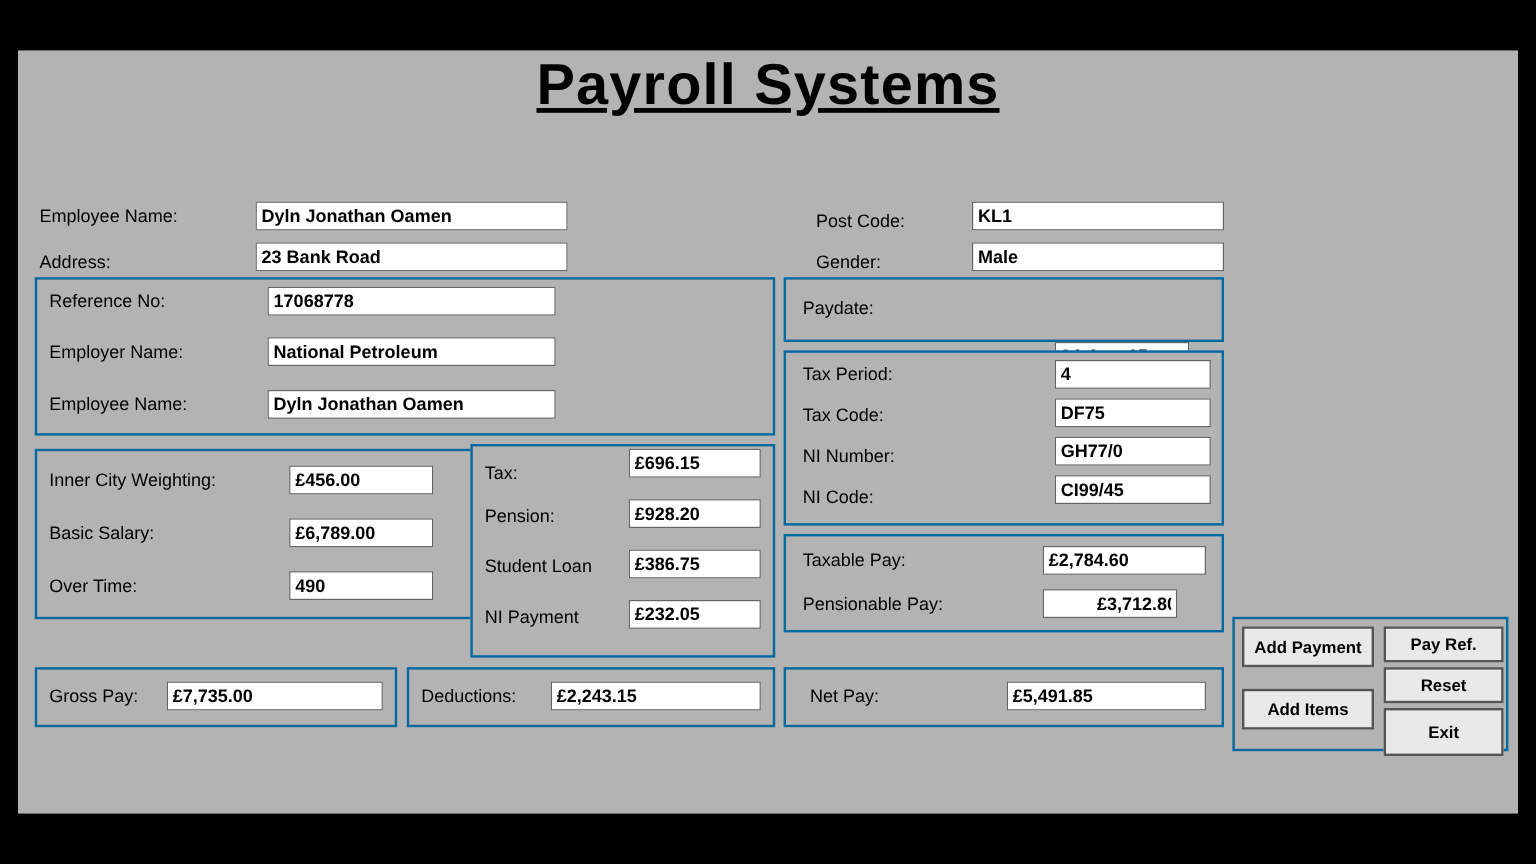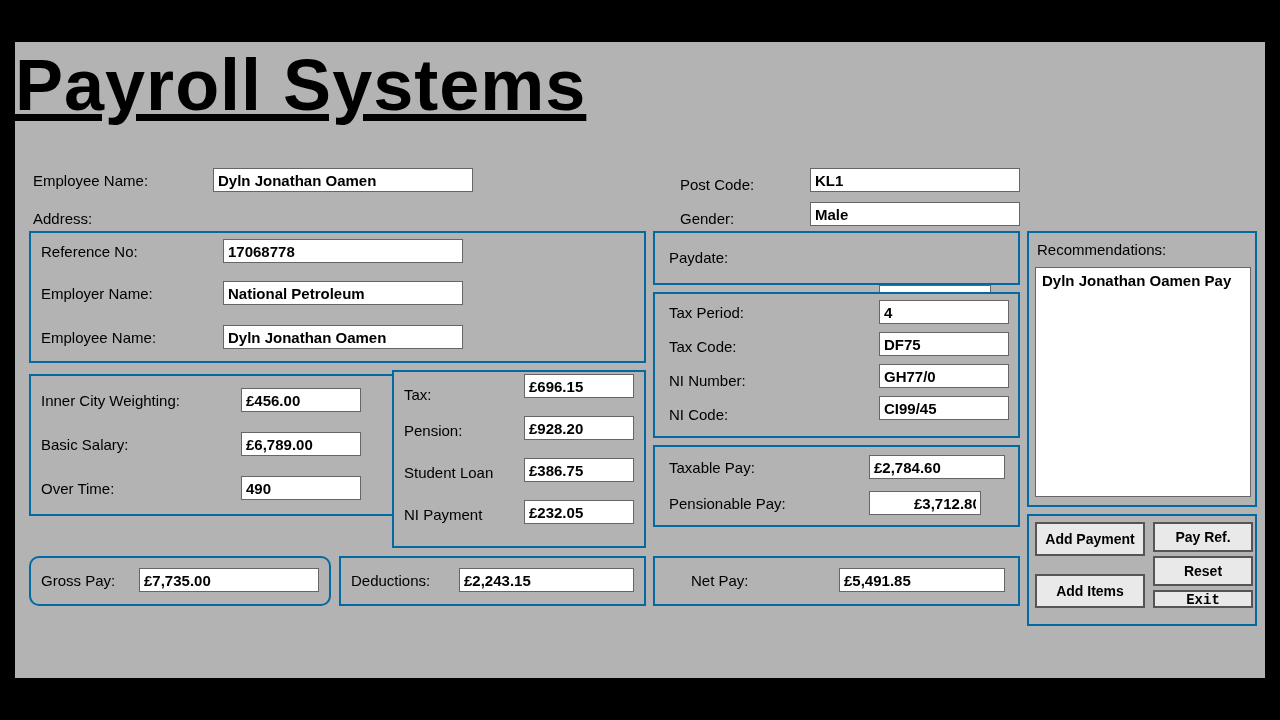--- a/index.html
+++ b/index.html
@@ -13,21 +13,22 @@
     align-items: center;
     justify-content: center;
   }
   .app {
     width: 1250px;
     height: 636px;
     background: #b3b3b3;
     position: relative;
   }
   .title {
-    font-size: 72px;
+    text-align: center;
+    font-size: 48px;
     font-weight: 900;
     text-decoration: underline;
     margin-top: 2px;
     letter-spacing: 1px;
   }
   .panel {
     position: absolute;
     border: 2px solid #0369a1;
     background: #b3b3b3;
   }
@@ -68,20 +69,21 @@
 </head>
 <body>
 
 <div class="app">
   <div class="title">Payroll Systems</div>
 
   <span class="label" style="left:18px; top:130px;">Employee Name:</span>
   <input class="field" style="left: 198px; top: 126px; width: 260px;" value="Dyln Jonathan Oamen">
 
   <span class="label" style="left:18px; top:168px;">Address:</span>
+  <input class="field" style="left: 198px; top: 160px; width: 260px;" value="23 Bank Road">
 
   <span class="label" style="left:665px; top:134px;">Post Code:</span>
   <input class="field" style="left: 795px; top: 126px; width: 210px;" value="KL1">
 
   <span class="label" style="left:665px; top:168px;">Gender:</span>
   <input class="field" style="left: 795px; top: 160px; width: 210px;" value="Male">
 
   <div class="panel" style="left:14px; top:189px; width:617px; height:132px;">
     <span class="label" style="left:10px; top:10px;">Reference No:</span>
     <input class="field" style="left: 192px; top: 6px; width: 240px;" value="17068778">
@@ -105,24 +107,20 @@
     <span class="label" style="left:14px; top:44px;">Tax Code:</span>
     <input class="field" style="left: 224px; top: 38px; width: 130px;" value="DF75">
 
     <span class="label" style="left:14px; top:78px;">NI Number:</span>
     <input class="field" style="left: 224px; top: 70px; width: 130px;" value="GH77/0">
 
     <span class="label" style="left:14px; top:112px;">NI Code:</span>
     <input class="field" style="left: 224px; top: 102px; width: 130px;" value="CI99/45">
   </div>
 
-  <div class="panel" style="left:1012px; top:189px; width:230px; height:276px;">
-    <span class="label" style="left:8px; top:8px;">Recommendations:</span>
-    <div class="recbox" style="left:6px; top:34px; width:216px; height:230px;">Dyln Jonathan Oamen Pay</div>
-  </div>
 
   <div class="panel" style="left:14px; top:332px; width:408px; height:142px;">
     <span class="label" style="left:10px; top:16px;">Inner City Weighting:</span>
     <input class="field" style="left: 210px; top: 12px; width: 120px;" value="£456.00">
 
     <span class="label" style="left:10px; top:60px;">Basic Salary:</span>
     <input class="field" style="left: 210px; top: 56px; width: 120px;" value="£6,789.00">
 
     <span class="label" style="left:10px; top:104px;">Over Time:</span>
     <input class="field" style="left: 210px; top: 100px; width: 120px;" value="490">
@@ -143,36 +141,36 @@
   </div>
 
   <div class="panel" style="left:638px; top:403px; width:367px; height:82px;">
     <span class="label" style="left:14px; top:12px;">Taxable Pay:</span>
     <input class="field" style="left: 214px; top: 8px; width: 136px;" value="£2,784.60">
 
     <span class="label" style="left:14px; top:48px;">Pensionable Pay:</span>
     <input class="field" style="left: 214px; top: 44px; width: 112px; padding-left: 44px;" value="£3,712.80">
   </div>
 
-  <div class="panel" style="left:14px; top:514px; width:302px; height:50px;border-radius:10px;">
+  <div class="panel" style="left:14px; top:514px; width:302px; height:50px;">
     <span class="label" style="left:10px; top:14px;">Gross Pay:</span>
     <input class="field" style="left: 108px; top: 10px; width: 180px;" value="£7,735.00">
   </div>
 
   <div class="panel" style="left:324px; top:514px; width:307px; height:50px;">
     <span class="label" style="left:10px; top:14px;">Deductions:</span>
     <input class="field" style="left: 118px; top: 10px; width: 175px;" value="£2,243.15">
   </div>
 
   <div class="panel" style="left:638px; top:514px; width:367px; height:50px;">
-    <span class="label" style="left:20px; top:14px;margin-left:16px;">Net Pay:</span>
+    <span class="label" style="left:20px; top:14px;">Net Pay:</span>
     <input class="field" style="left: 184px; top: 10px; width: 166px;" value="£5,491.85">
   </div>
 
   <div class="panel" style="left:1012px; top:472px; width:230px; height:112px;">
     <button class="btn" style="left:6px; top:6px; width:110px; height:34px;">Add Payment</button>
     <button class="btn" style="left:124px; top:6px; width:100px; height:30px;">Pay Ref.</button>
     <button class="btn" style="left:124px; top:40px; width:100px; height:30px;">Reset</button>
     <button class="btn" style="left:6px; top:58px; width:110px; height:34px;">Add Items</button>
-    <button class="btn" style="left:124px; top:74px; width:100px; height:18px;font-family:Liberation Mono, monospace;">Exit</button>
+    <button class="btn" style="left:124px; top:74px; width:100px; height:40px;">Exit</button>
   </div>
 
 </div>
 
 </body></html>

